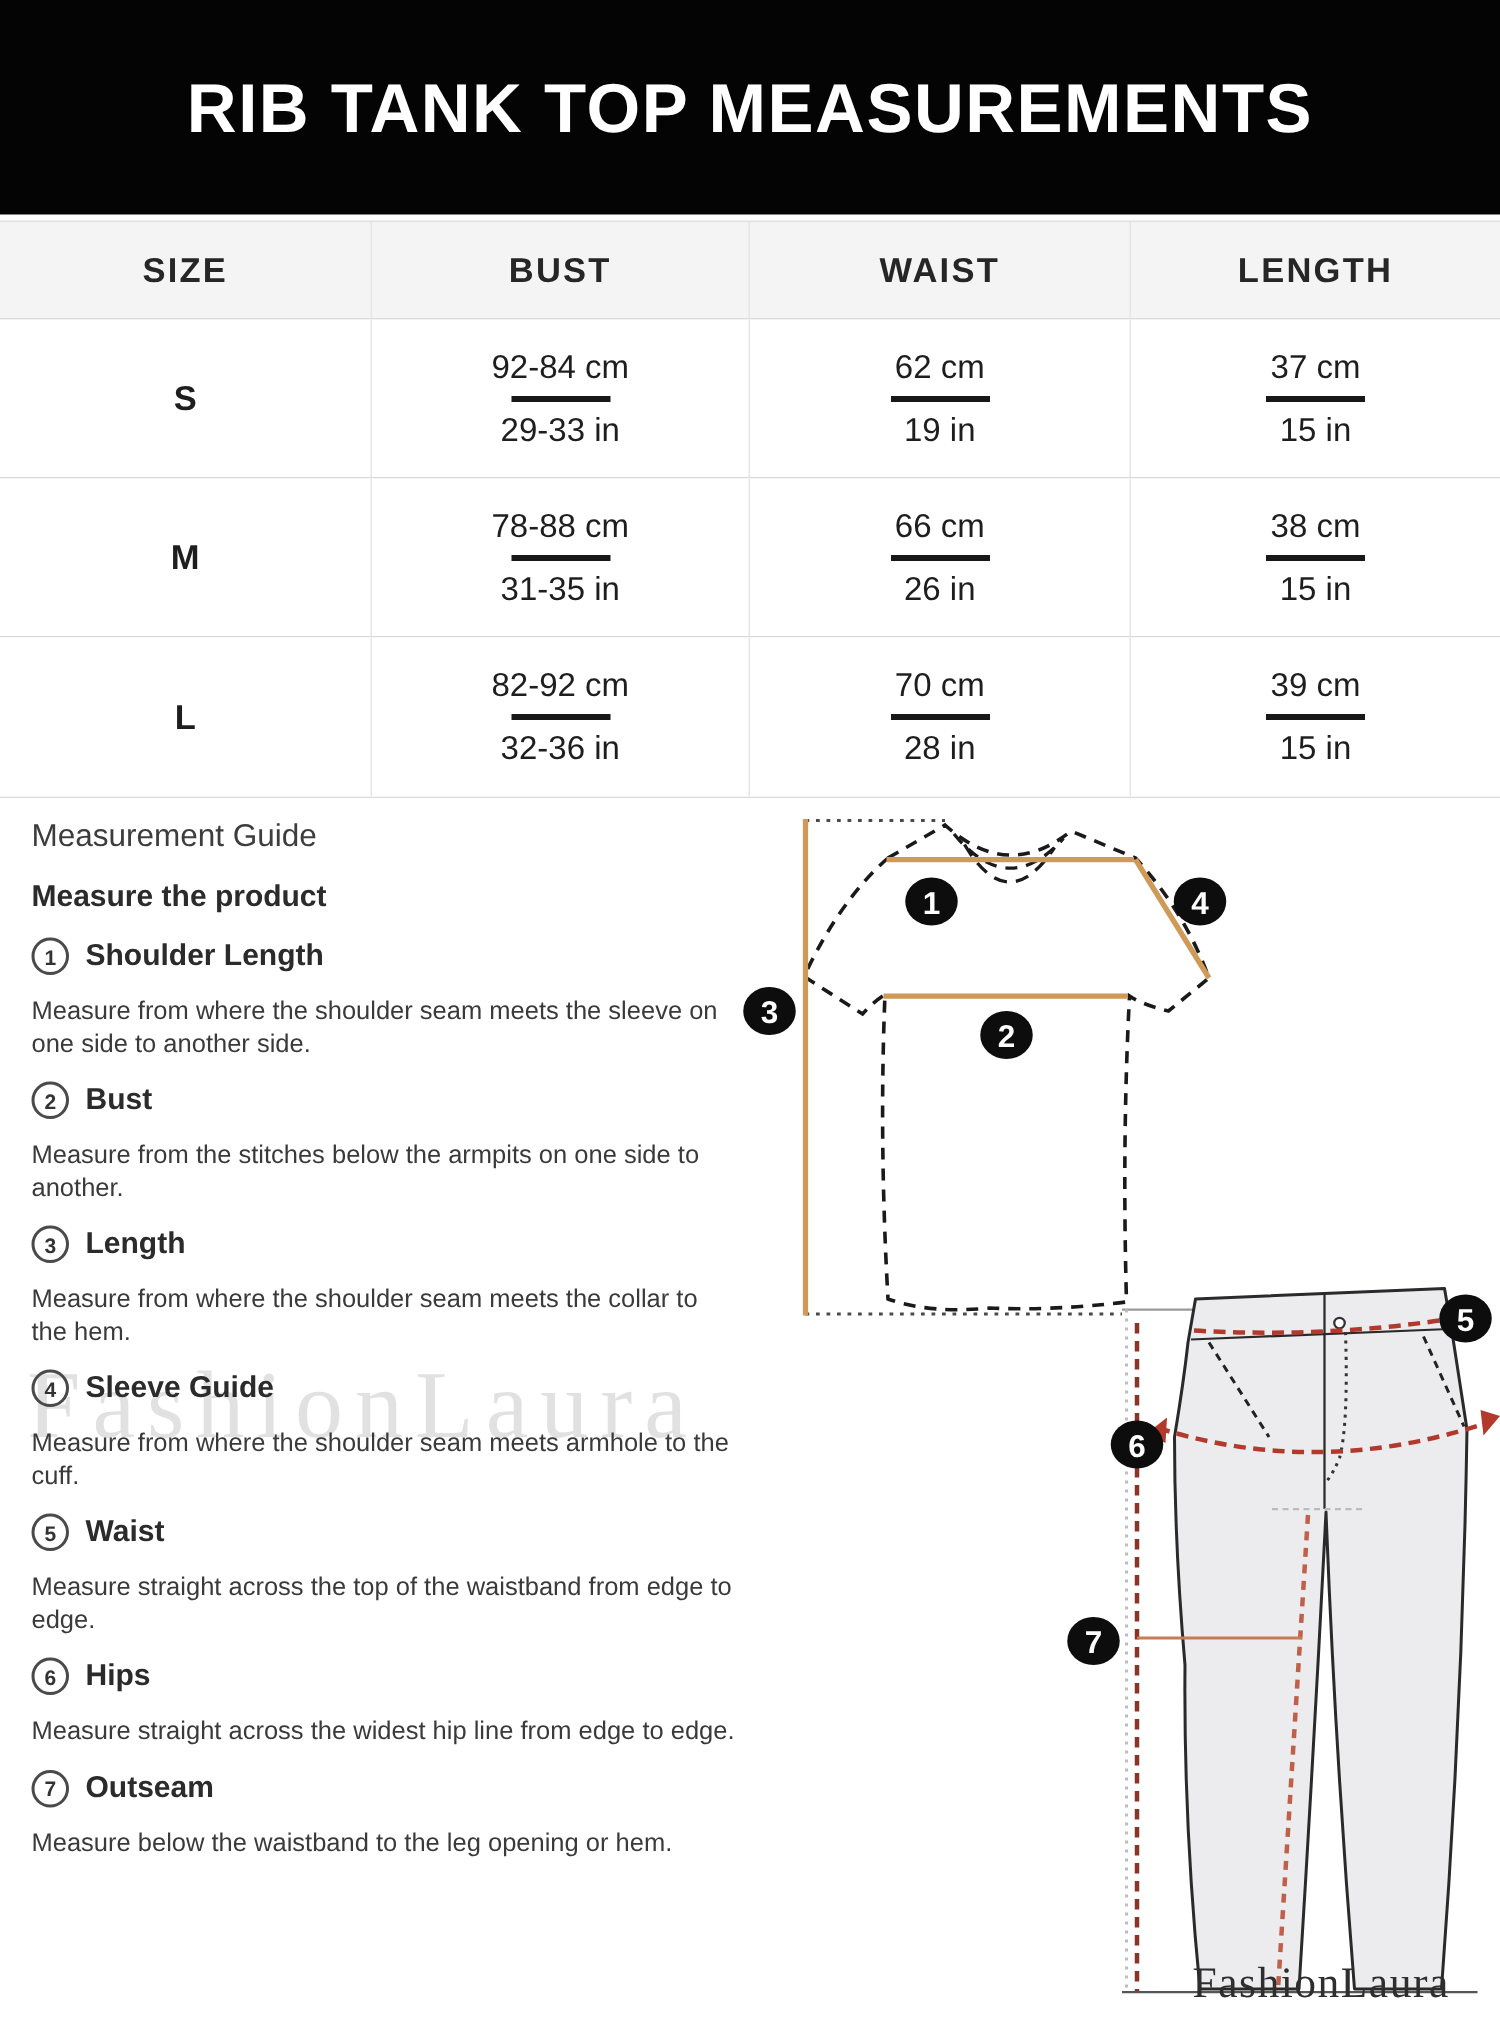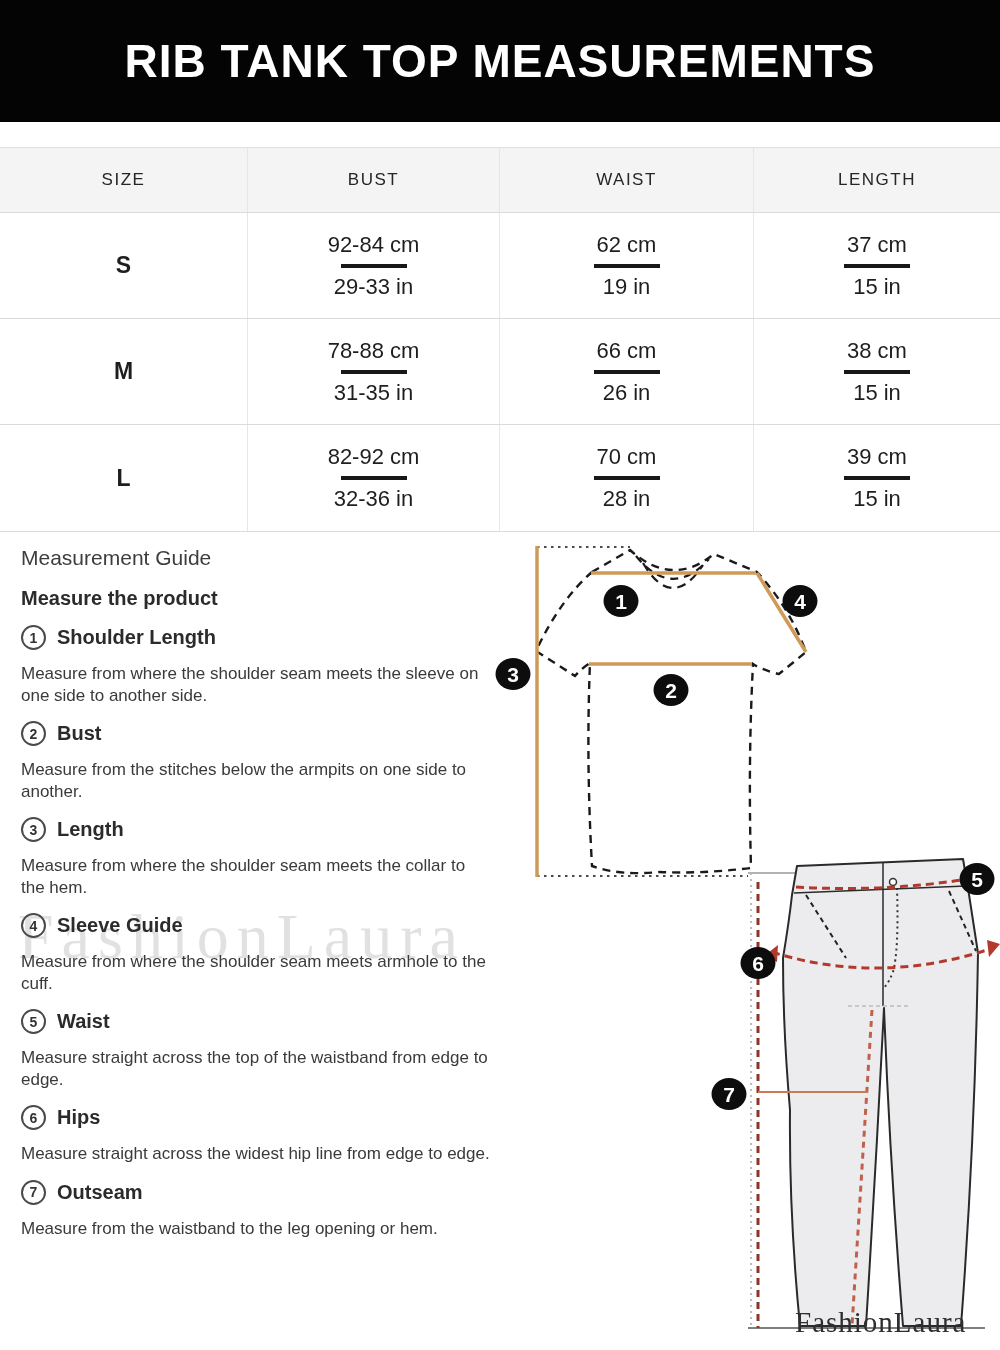--- a/index.html
+++ b/index.html
@@ -4,21 +4,21 @@
 <style>
   * { box-sizing: border-box; }
   html,body { margin:0; padding:0; }
   body {
     width:1000px; height:1350px; position:relative; background:#ffffff;
     font-family:"Liberation Sans", sans-serif; overflow:hidden;
   }
 
   
   .banner {
-    position:absolute; left:0; top:0; width:1000px; height:122px;
+    position:absolute; left:0; top:0; width:1000px; height:143px;
     background:#040404; display:flex; align-items:center; justify-content:center;
   }
   .banner h1 {
     margin:0; color:#ffffff; font-size:46px; font-weight:bold; letter-spacing:1px;
     font-family:"Liberation Sans", sans-serif;
   }
 
   
   .size-table {
     position:absolute; left:0; top:147px; width:1000px;
@@ -26,21 +26,21 @@
   }
   .trow { display:grid; grid-template-columns:248px 252px 254px 246px; }
   .trow.head { height:65px; background:#f4f4f4; border-bottom:1px solid #dadada; }
   .trow.body { height:106px; background:#ffffff; border-bottom:1px solid #dadada; }
   .trow.body:last-child { border-bottom:none; }
   .tcell {
     display:flex; flex-direction:column; align-items:center; justify-content:center;
     border-right:1px solid #e6e6e6; color:#1e1e1e;
   }
   .tcell:last-child { border-right:none; }
-  .head .tcell { font-weight:normal; font-size:17px; letter-spacing:1.5px; color:#262626; }
+  .head .tcell { font-weight:bold; font-size:23px; letter-spacing:1.5px; color:#262626; }
   .size-letter { font-weight:bold; font-size:23px; }
   .val { font-size:22px; line-height:24px; }
   .frac-bar { width:66px; height:4px; background:#181818; margin:7px 0; }
 
   
   .guide {
     position:absolute; left:21px; top:546px; width:470px; z-index:2;
   }
   .guide-title { font-size:21px; color:#3d3d3d; margin:0 0 17px 0; font-weight:normal; }
   .guide-sub   { font-size:20px; color:#2b2b2b; margin:0 0 10px 0; font-weight:bold; }
@@ -198,21 +198,21 @@
         <span class="num-circle">6</span>
         <span>Hips</span>
       </h3>
     <p>Measure straight across the widest hip line from edge to edge.</p>
   </div>
   <div class="g-item">
     <h3>
         <span class="num-circle">7</span>
         <span>Outseam</span>
       </h3>
-    <p>Measure from the waistband to the leg opening or hem.</p>
+    <p>Measure below the waistband to the leg opening or hem.</p>
   </div>
 </div>
 
 <svg class="diagram" viewBox="480 540 520 810">
 
   <path d="M537,547 H630" stroke="#4a4a4a" stroke-width="2" stroke-dasharray="2.5 4.5" fill="none"></path>
   <path d="M537,876 H748" stroke="#4a4a4a" stroke-width="2" stroke-dasharray="2.5 4.5" fill="none"></path>
   <path d="M748,873 H797" stroke="#999999" stroke-width="1.5" fill="none"></path>
 
   <path d="M592,572 L630,550 Q672,588 714,554 L757,572

